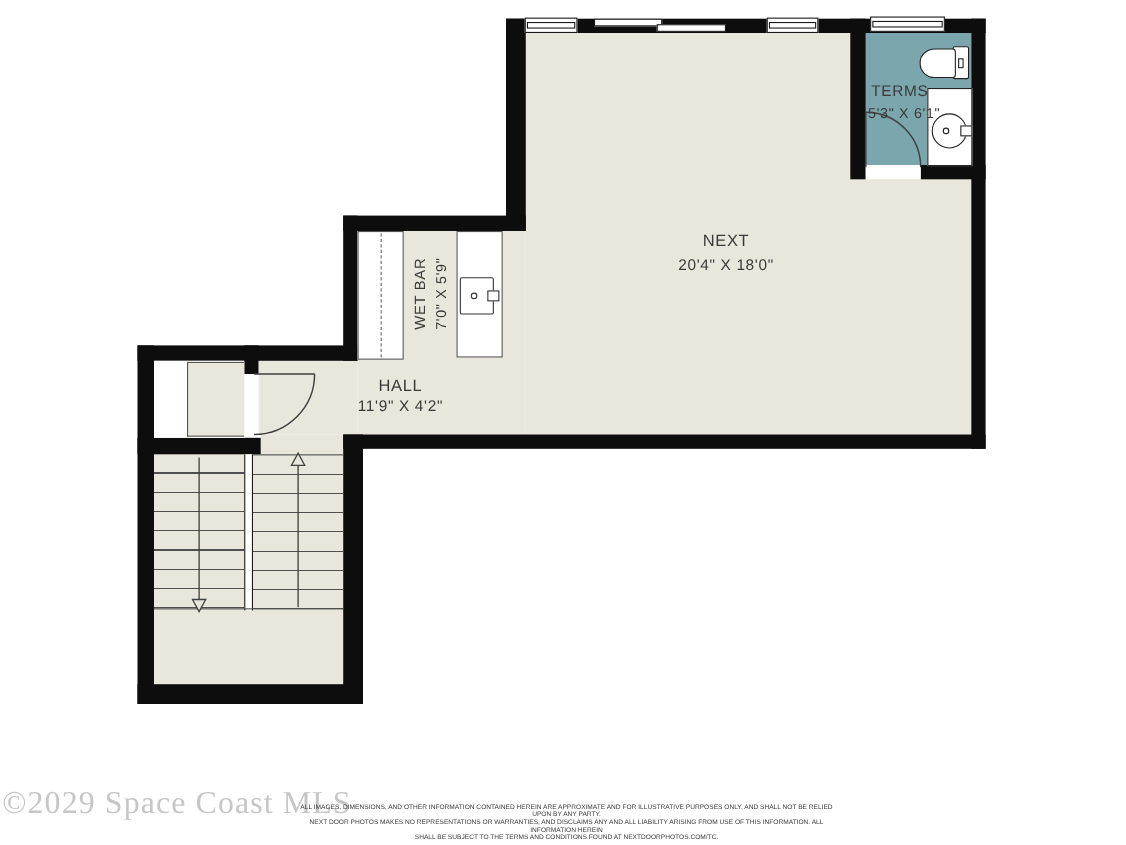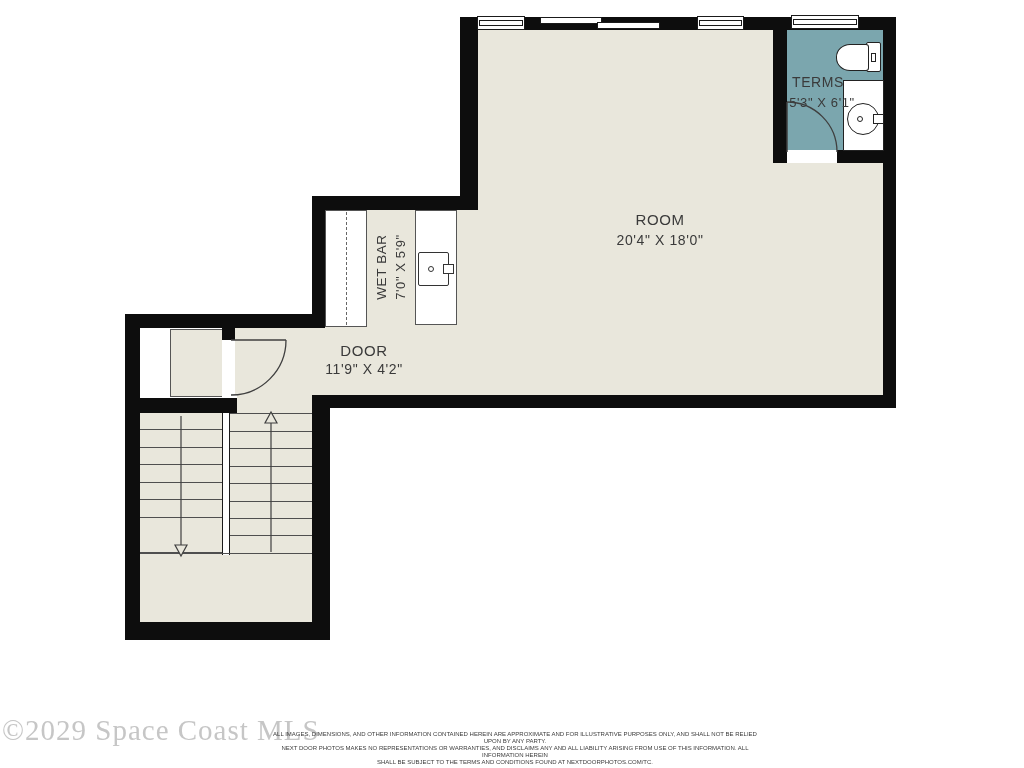--- a/index.html
+++ b/index.html
@@ -96,32 +96,32 @@
 
     <path d="M787,102 L787,152" stroke="#3f3f3f" stroke-width="1.5" fill="none"></path>
     <path d="M787,102 A50,50 0 0 1 837,152" stroke="#3f3f3f" stroke-width="1.3" fill="none"></path>
 
     <line x1="181" y1="416" x2="181" y2="545" stroke="#3f3f3f" stroke-width="1.2"></line>
     <polygon points="175,545 187,545 181,556" fill="#e9e7dc" stroke="#3f3f3f" stroke-width="1.2"></polygon>
     <line x1="271" y1="423" x2="271" y2="552" stroke="#3f3f3f" stroke-width="1.2"></line>
     <polygon points="265,423 277,423 271,412" fill="#e9e7dc" stroke="#3f3f3f" stroke-width="1.2"></polygon>
   </svg>
 
-  <div class="label rname" style="left:560px;top:211px;width:200px;">ROOM</div>
+  <div class="label rname" style="left:560px;top:211px;width:200px;">NEXT</div>
   <div class="label rdims" style="left:560px;top:232px;width:200px;">20'4" X 18'0"</div>
 
   <div class="label rname" style="left:768px;top:74px;width:100px;font-size:14px;">TERMS</div>
   <div class="label rdims" style="left:768px;top:95px;width:108px;font-size:13px;">5'3" X 6'1"</div>
 
   <div class="label" style="left:331px;top:248px;width:120px;height:38px;transform:rotate(-90deg);line-height:19px;">
     <span style="display:block;font-size:13.5px;">WET BAR</span>
     <span style="display:block;font-size:13px;">7'0" X 5'9"</span>
   </div>
 
-  <div class="label rname" style="left:304px;top:342px;width:120px;">DOOR</div>
+  <div class="label rname" style="left:304px;top:342px;width:120px;">HALL</div>
   <div class="label rdims" style="left:304px;top:361px;width:120px;">11'9" X 4'2"</div>
 
   <div class="watermark">©2029 Space Coast MLS</div>
   <div class="disclaimer">
     <div>ALL IMAGES, DIMENSIONS, AND OTHER INFORMATION CONTAINED HEREIN ARE APPROXIMATE AND FOR ILLUSTRATIVE PURPOSES ONLY, AND SHALL NOT BE RELIED UPON BY ANY PARTY.</div>
     <div>NEXT DOOR PHOTOS MAKES NO REPRESENTATIONS OR WARRANTIES, AND DISCLAIMS ANY AND ALL LIABILITY ARISING FROM USE OF THIS INFORMATION. ALL INFORMATION HEREIN</div>
     <div>SHALL BE SUBJECT TO THE TERMS AND CONDITIONS FOUND AT NEXTDOORPHOTOS.COM/TC.</div>
   </div>
 
 </div>

